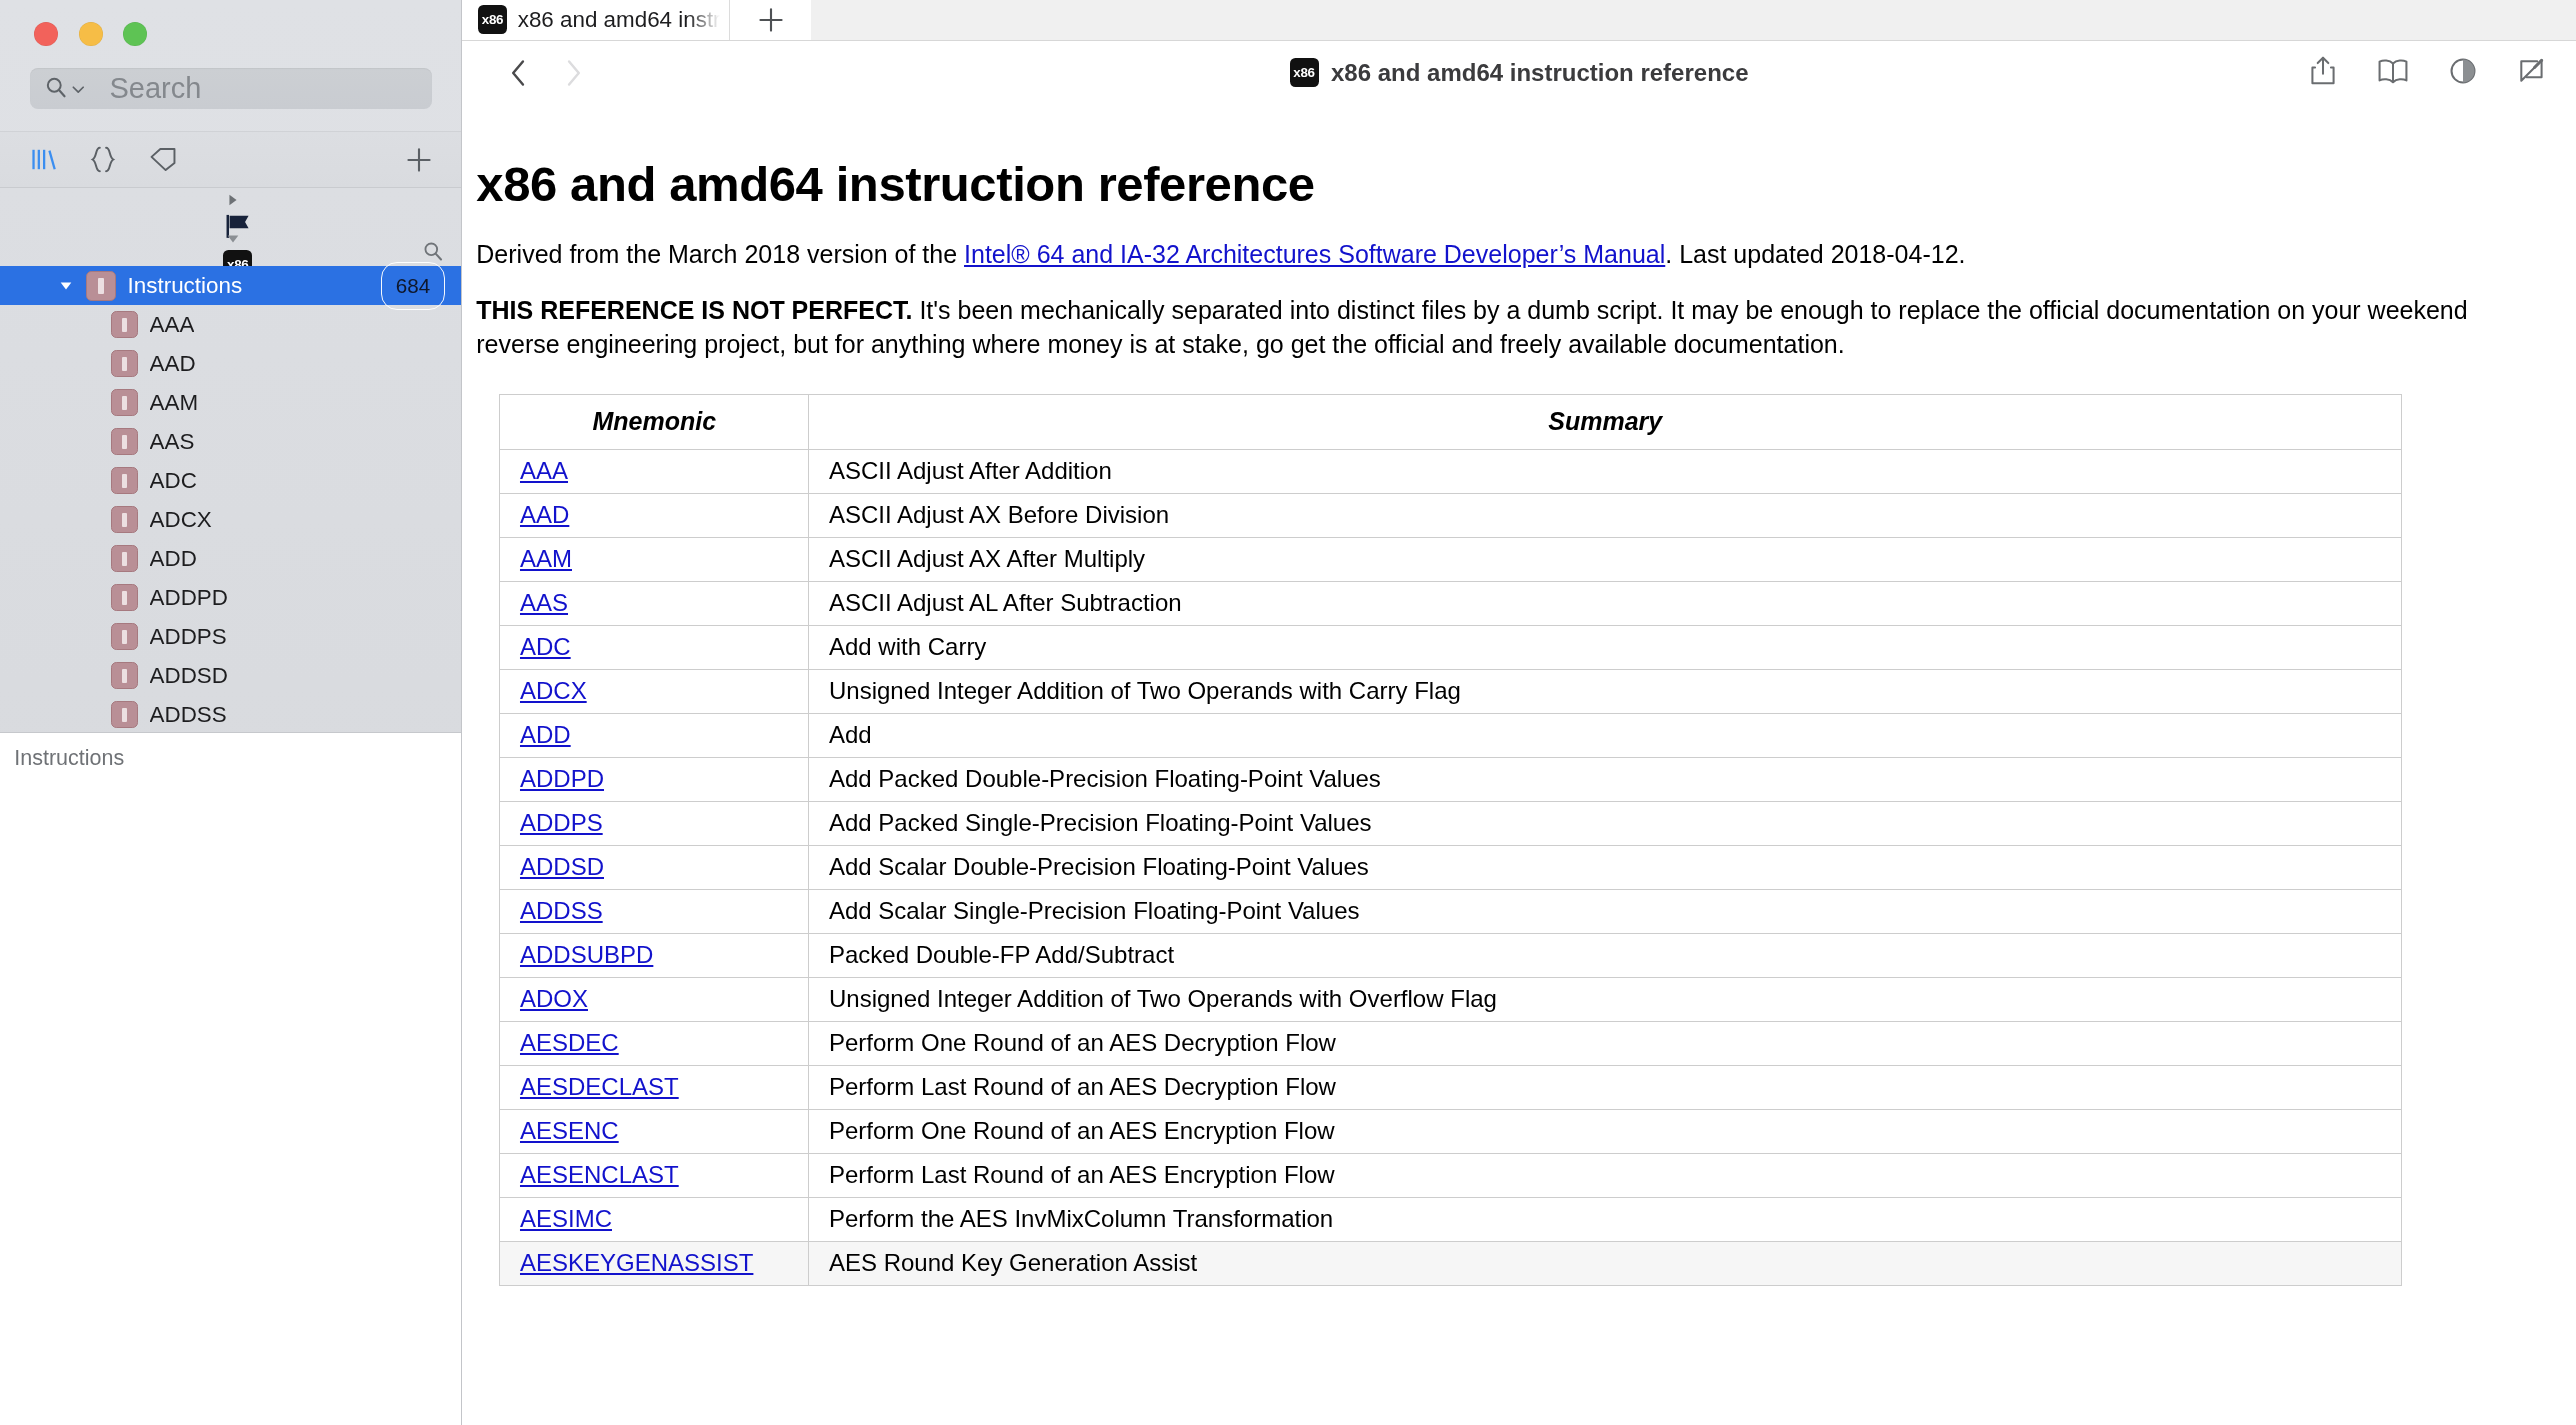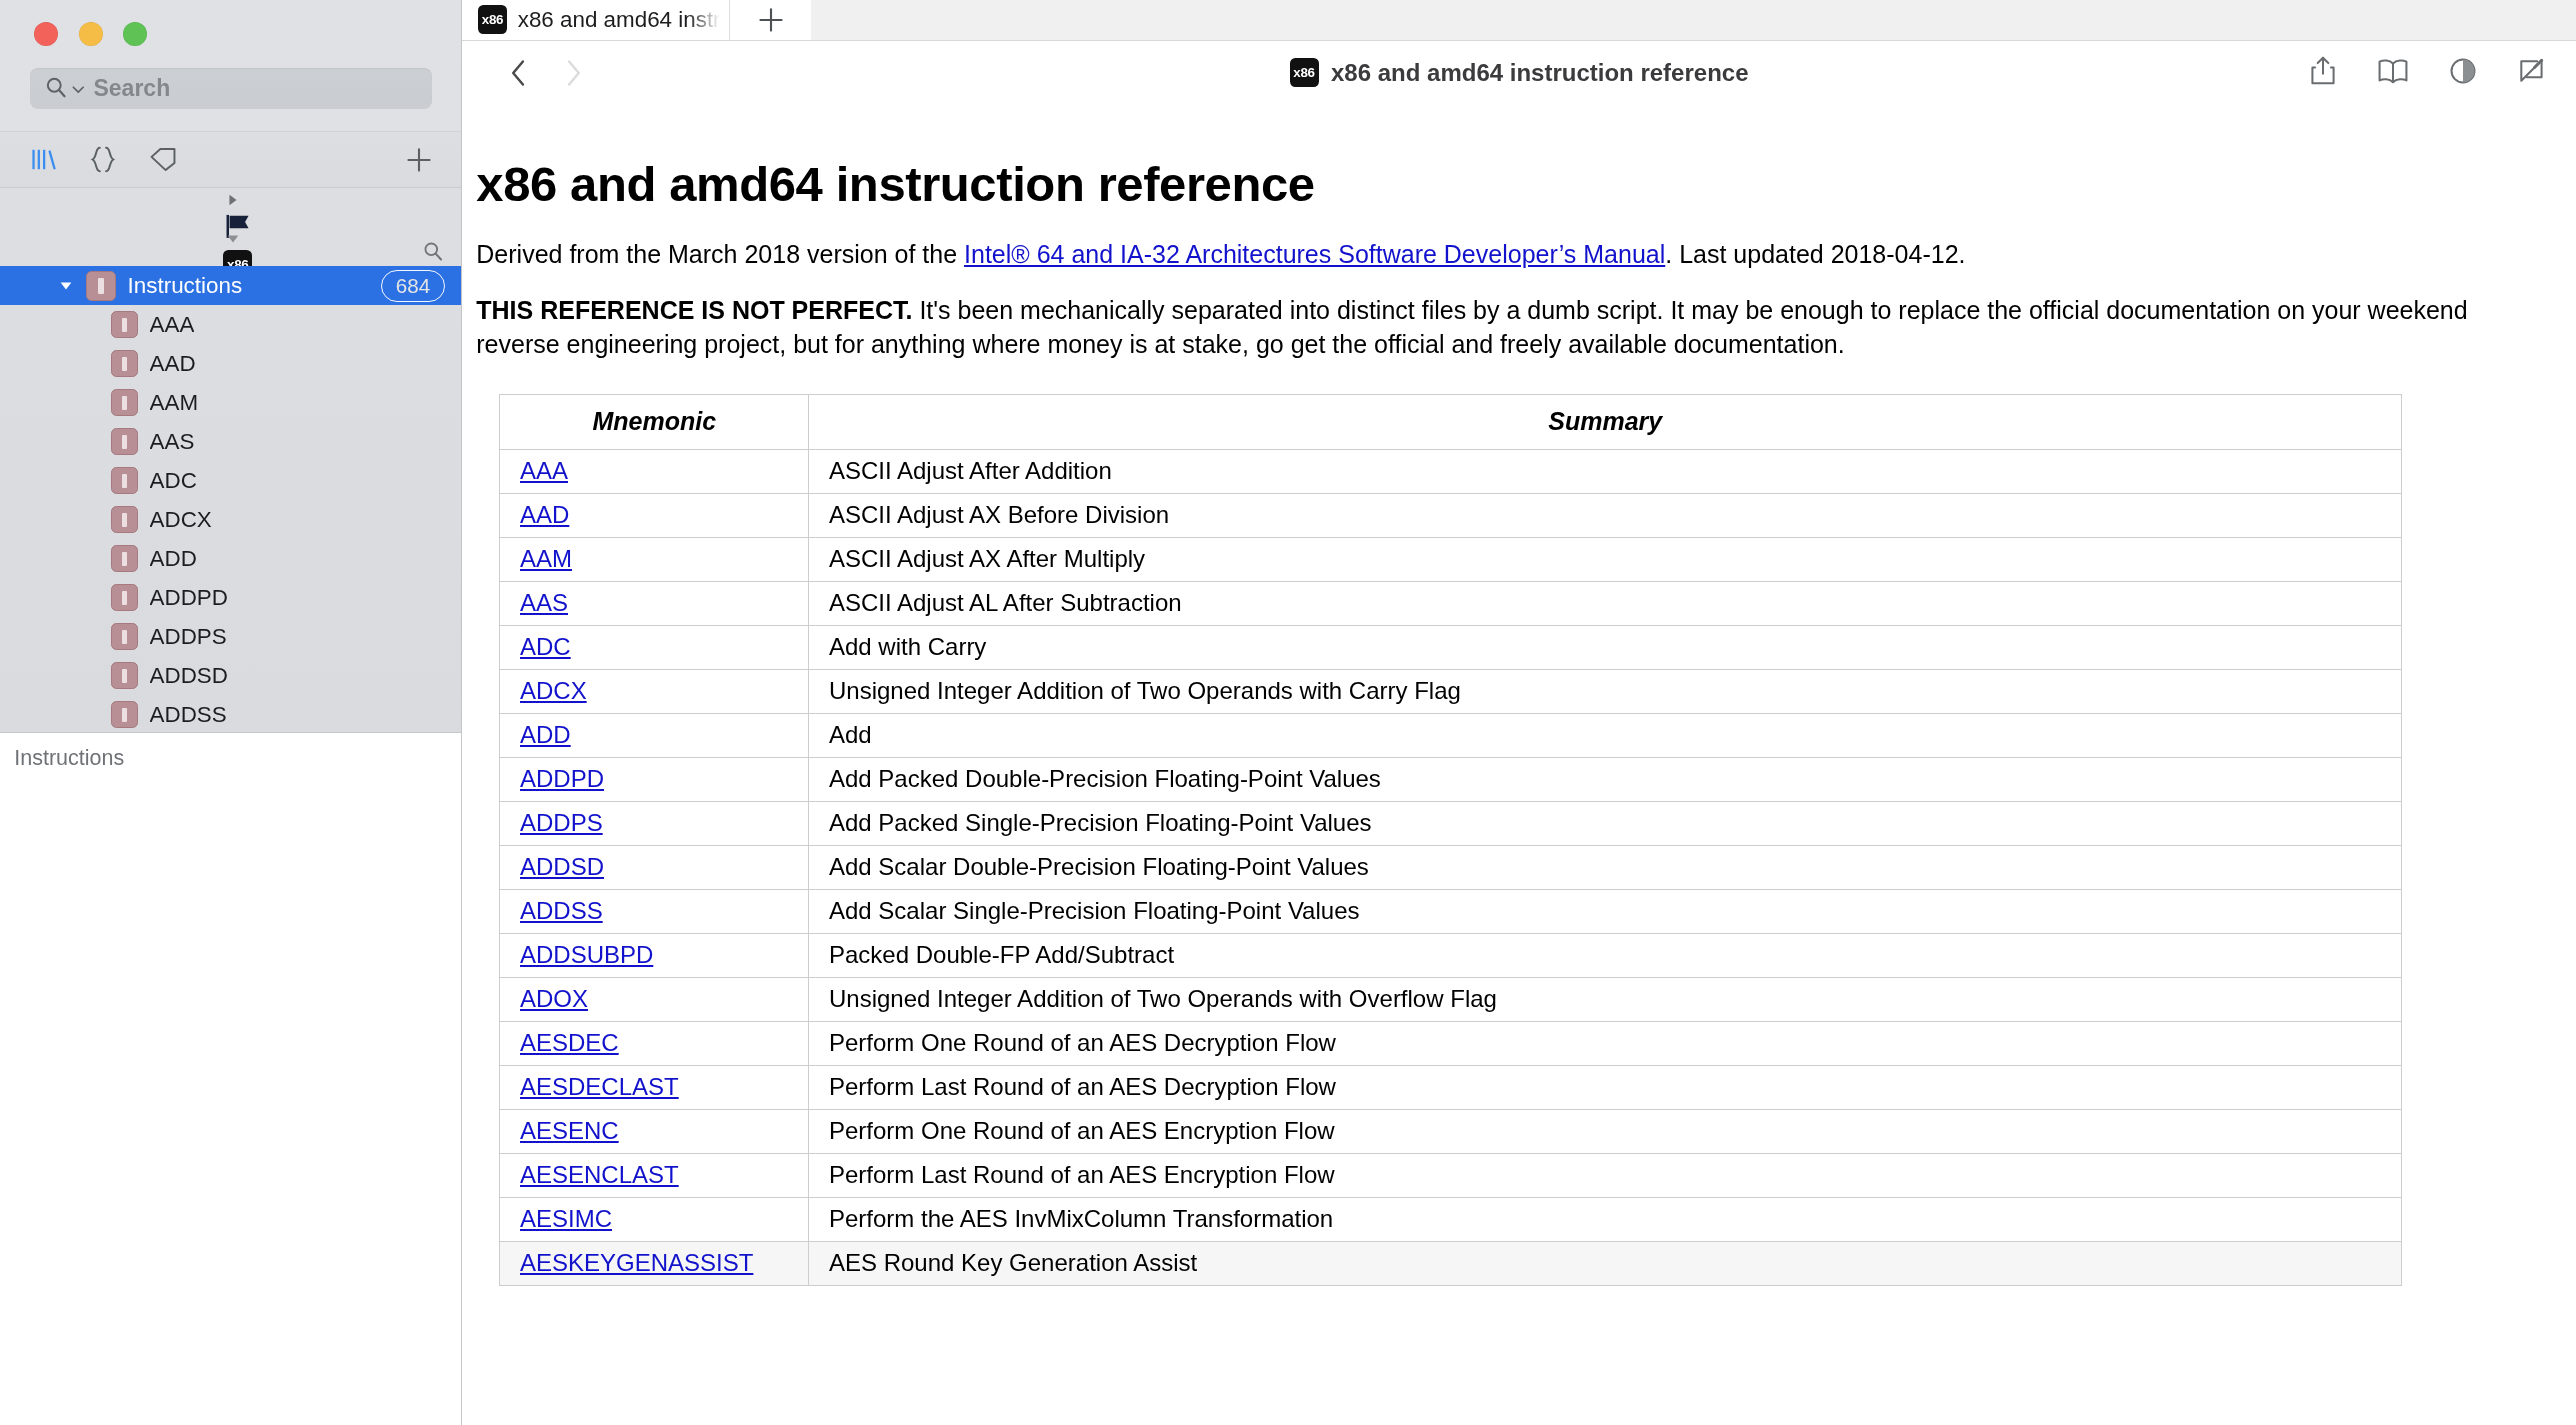--- a/index.html
+++ b/index.html
@@ -52,24 +52,23 @@
     background: linear-gradient(180deg,#cccfd3 0%,#c9ccd1 100%);
     display: flex;
     align-items: center;
     padding: 0 14.3px;
     box-shadow: inset 0 0.9px 0.9px rgba(0,0,0,.05);
   }
   .search-box svg { flex: 0 0 auto; }
   .search-input {
     border: 0; background: transparent; outline: none;
     font-family: "Liberation Sans", sans-serif;
-    font-size: 23px; color: #6e7378;
-    margin-left: 9px; width: 100%;
+    font-size: 29px; color: #6e7378;
+    margin-left: 25px; width: 100%;
     padding: 0;
-    font-weight: bold;
   }
   .search-input::placeholder { color: #84888d; }
 
   .tabbar {
     height: 57px;
     margin-top: 22.4px;
     display: flex;
     align-items: center;
     padding: 0 27px 0 30px;
     border-top: 0.9px solid #d0d2d6;
@@ -110,24 +109,24 @@
     text-overflow: ellipsis;
   }
   .row .magnify { margin-left: auto; opacity: .75; }
   .row.selected {
     background: #2b71e3;
   }
   .row.selected .label { color: #ffffff; }
   .badge {
     margin-left: auto;
     min-width: 64px;
-    height: 32px;
+    height: 48px;
     border: 1.8px solid rgba(255,255,255,.95);
     border-radius: 16px;
-    color: #e5e5e5;
+    color: #0f172a;
     font-size: 20.6px;
     display: flex; align-items: center; justify-content: center;
     padding: 0 10.7px;
   }
 
   
   .d0 { padding-left: 21.5px; flex-direction: column; }
   .d1 { padding-left: 54px; }
   .d2 { padding-left: 111px; }
 

